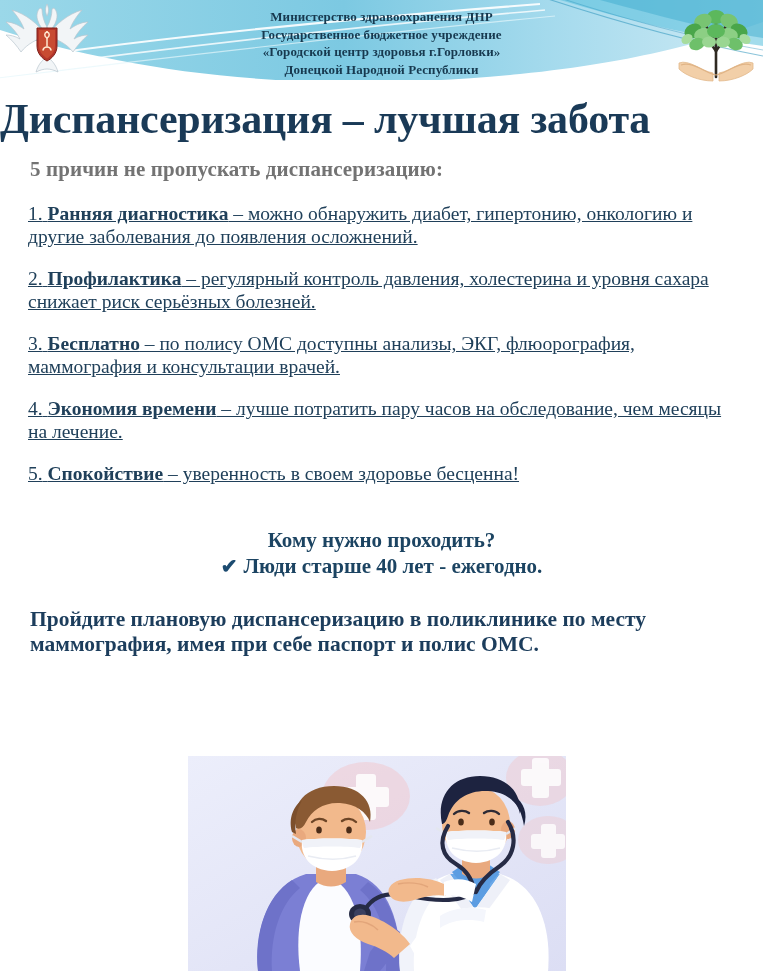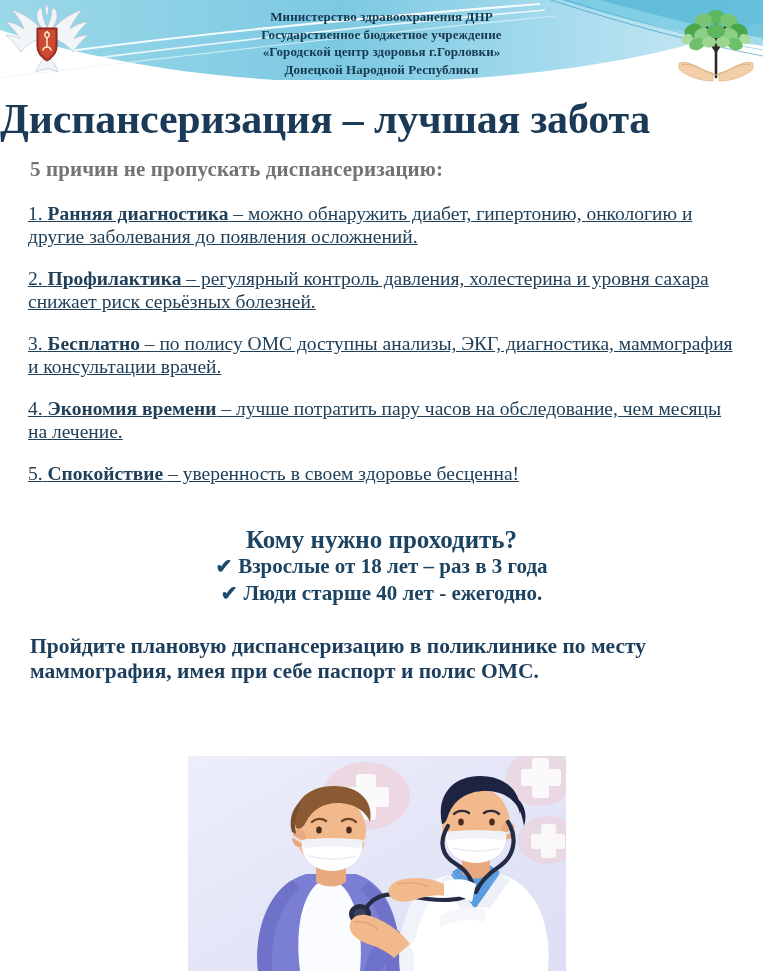--- a/index.html
+++ b/index.html
@@ -95,21 +95,21 @@
 
   
   .who {
     margin: 24px 0 0 0;
     text-align: center;
     color: #1c4462;
     font-family: "Liberation Serif", serif;
     font-weight: bold;
   }
   .who-title {
-    font-size: 25px;
+    font-size: 21px;
     line-height: 26px;
     margin-top: 42px;
   }
   .who-item {
     font-size: 21px;
     line-height: 27px;
     white-space: nowrap;
   }
   .who-item .check {
     display: inline-block;
@@ -265,41 +265,38 @@
     <b>Ранняя диагностика</b><span> – можно обнаружить диабет, гипертонию, онкологию и другие заболевания до появления осложнений.</span>
   </div>
 
   <div class="reason">
     <span>2.</span>
     <b>Профилактика</b><span> – регулярный контроль давления, холестерина и уровня сахара снижает риск серьёзных болезней.</span>
   </div>
 
   <div class="reason">
     <span>3.</span>
-    <b>Бесплатно</b><span> – по полису ОМС доступны анализы, ЭКГ, диагностика, маммография и консультации врачей.</span>
+    <b>Бесплатно</b><span> – по полису ОМС доступны анализы, ЭКГ, флюорография, маммография и консультации врачей.</span>
   </div>
 
   <div class="reason">
     <span>4.</span>
     <b>Экономия времени</b><span> – лучше потратить пару часов на обследование, чем месяцы на лечение.</span>
   </div>
 
   <div class="reason">
     <span>5.</span>
     <b>Спокойствие</b><span> – уверенность в своем здоровье бесценна!</span>
   </div>
 
 </div>
 
 <div class="who">
   <div class="who-title">Кому нужно проходить?</div>
 
-  <div class="who-item">
-    <span class="check">✔</span><span>Взрослые от 18 лет – раз в 3 года</span>
-  </div>
 
   <div class="who-item">
     <span class="check">✔</span><span>Люди старше 40 лет - ежегодно.</span>
   </div>
 </div>
 
 <div class="cta">Пройдите плановую диспансеризацию в поликлинике по месту маммография, имея при себе паспорт и полис ОМС.</div>
 
 <div class="illustration-wrap">
   <svg class="illustration" viewBox="0 0 378 215">

